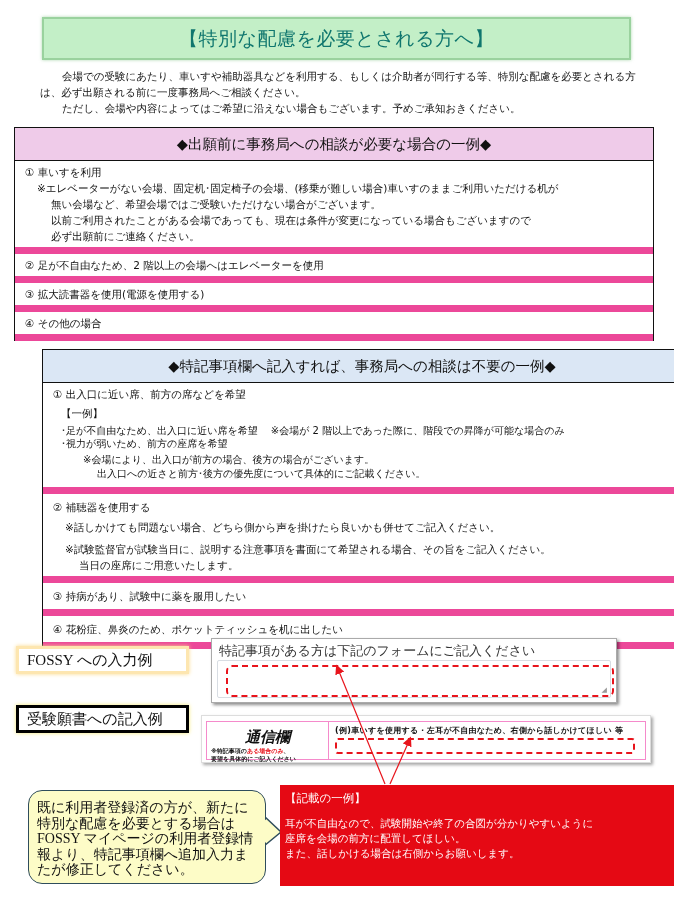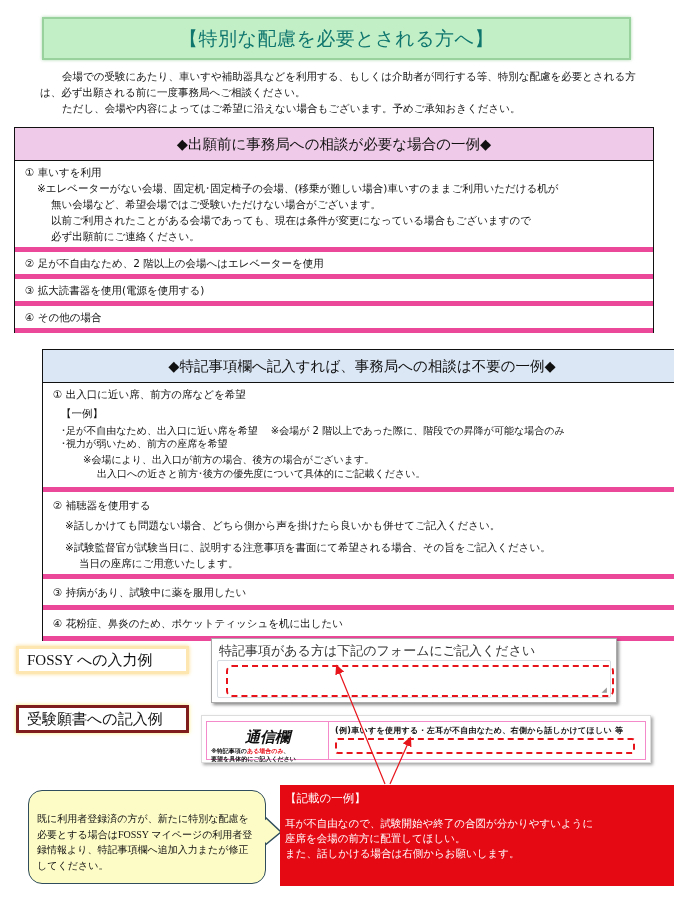--- a/index.html
+++ b/index.html
@@ -16,41 +16,41 @@
 
     .intro { position: absolute; left: 40px; top: 68px; width: 610px; font-size: 10.5px; line-height: 16px; }
     .intro p { margin: 0; }
     .intro .indent { text-indent: 22px; }
 
     .section { position: absolute; left: 14px; width: 640px; border: 1px solid #111; border-bottom: none; }
     .section .hdr {
       height: 33px; display: flex; align-items: center; justify-content: center;
       font-size: 14.5px; border-bottom: 1px solid #111;
     }
-    .section .row { border-bottom: 5px solid #ec4899; padding: 3px 8px 3px 10px; line-height: 16px; font-size: 10.5px; }
+    .section .row { border-bottom: 7px solid #ec4899; padding: 3px 8px 3px 10px; line-height: 16px; font-size: 10.5px; }
     .sec1 { top: 127px; }
     .sec1 .hdr { background: #efcbe9; }
     .sec2 { top: 349px; margin-left: 28px; }
     .sec2 .hdr { background: #dbe7f5; }
 
     .row .lead { display: block; }
     .row .note { display: block; padding-left: 12px; }
     .row .note2 { display: block; padding-left: 26px; }
     .row .ex-label { display: block; padding-left: 8px; margin-top: 2px; }
     .row .bullet { display: block; padding-left: 8px; line-height: 13px; font-size: 10px; }
     .row .subnote { display: block; padding-left: 30px; line-height: 14px; font-size: 10px; }
     .row .subnote2 { display: block; padding-left: 44px; line-height: 14px; font-size: 10px; }
 
     .label-box {
       position: absolute; left: 16px; height: 28px; padding: 0 8px;
       display: flex; align-items: center; font-size: 15px;
       background: #fff; color: #111;
     }
     .label-fossy { top: 646px; width: 173px; border: 3px solid #fde6b0; box-shadow: 0 0 4px #fbd98a; font-family: "Liberation Serif", "DejaVu Serif", serif; }
-    .label-paper { top: 705px; width: 173px; border: 3px solid #7f1d1d; box-shadow: 0 0 4px #f6ea70; }
+    .label-paper { top: 705px; width: 173px; border: 3px solid #000000; box-shadow: 0 0 4px #f6ea70; }
 
     .fossy-form {
       position: absolute; left: 211px; top: 638px; width: 406px; height: 65px;
       background: #fff; border: 1px solid #aaa; box-shadow: 2px 2px 3px rgba(0,0,0,0.45);
     }
     .fossy-form .caption { position: absolute; left: 7px; top: 3px; font-size: 13px; color: #333; }
     .fossy-form .textarea {
       position: absolute; left: 5px; top: 21px; width: 394px; height: 38px;
       border: 1px solid #d8dde3; border-radius: 2px; background: #fff;
     }
@@ -77,21 +77,21 @@
     .paper-form .right .dash {
       position: absolute; left: 6px; top: 16px; width: 300px; height: 16px;
       border: 2px dashed #e8141c; border-radius: 3px;
     }
 
     .arrows { position: absolute; left: 0; top: 0; width: 674px; height: 901px; pointer-events: none; }
 
     .bubble {
       position: absolute; left: 28px; top: 790px; width: 238px; height: 94px;
       background: #fdfcc7; border: 1.5px solid #2f4d5c; border-radius: 14px;
-      padding: 20px 8px; font-family: "Liberation Serif", "DejaVu Serif", serif; font-size: 10px; line-height: 15.5px; color: #111;
+      padding: 9px 8px; font-family: "Liberation Serif", "DejaVu Serif", serif; font-size: 14px; line-height: 15.5px; color: #111;
     }
     .bubble-tail { position: absolute; left: 0; top: 0; width: 674px; height: 901px; pointer-events: none; }
 
     .red-box {
       position: absolute; left: 280px; top: 785px; width: 408px; height: 101px;
       background: #e50914; color: #fff; padding: 6px 5px;
       font-size: 10.5px; line-height: 15px;
     }
     .red-box .head { font-size: 11.5px; margin-bottom: 10px; }
   </style>

